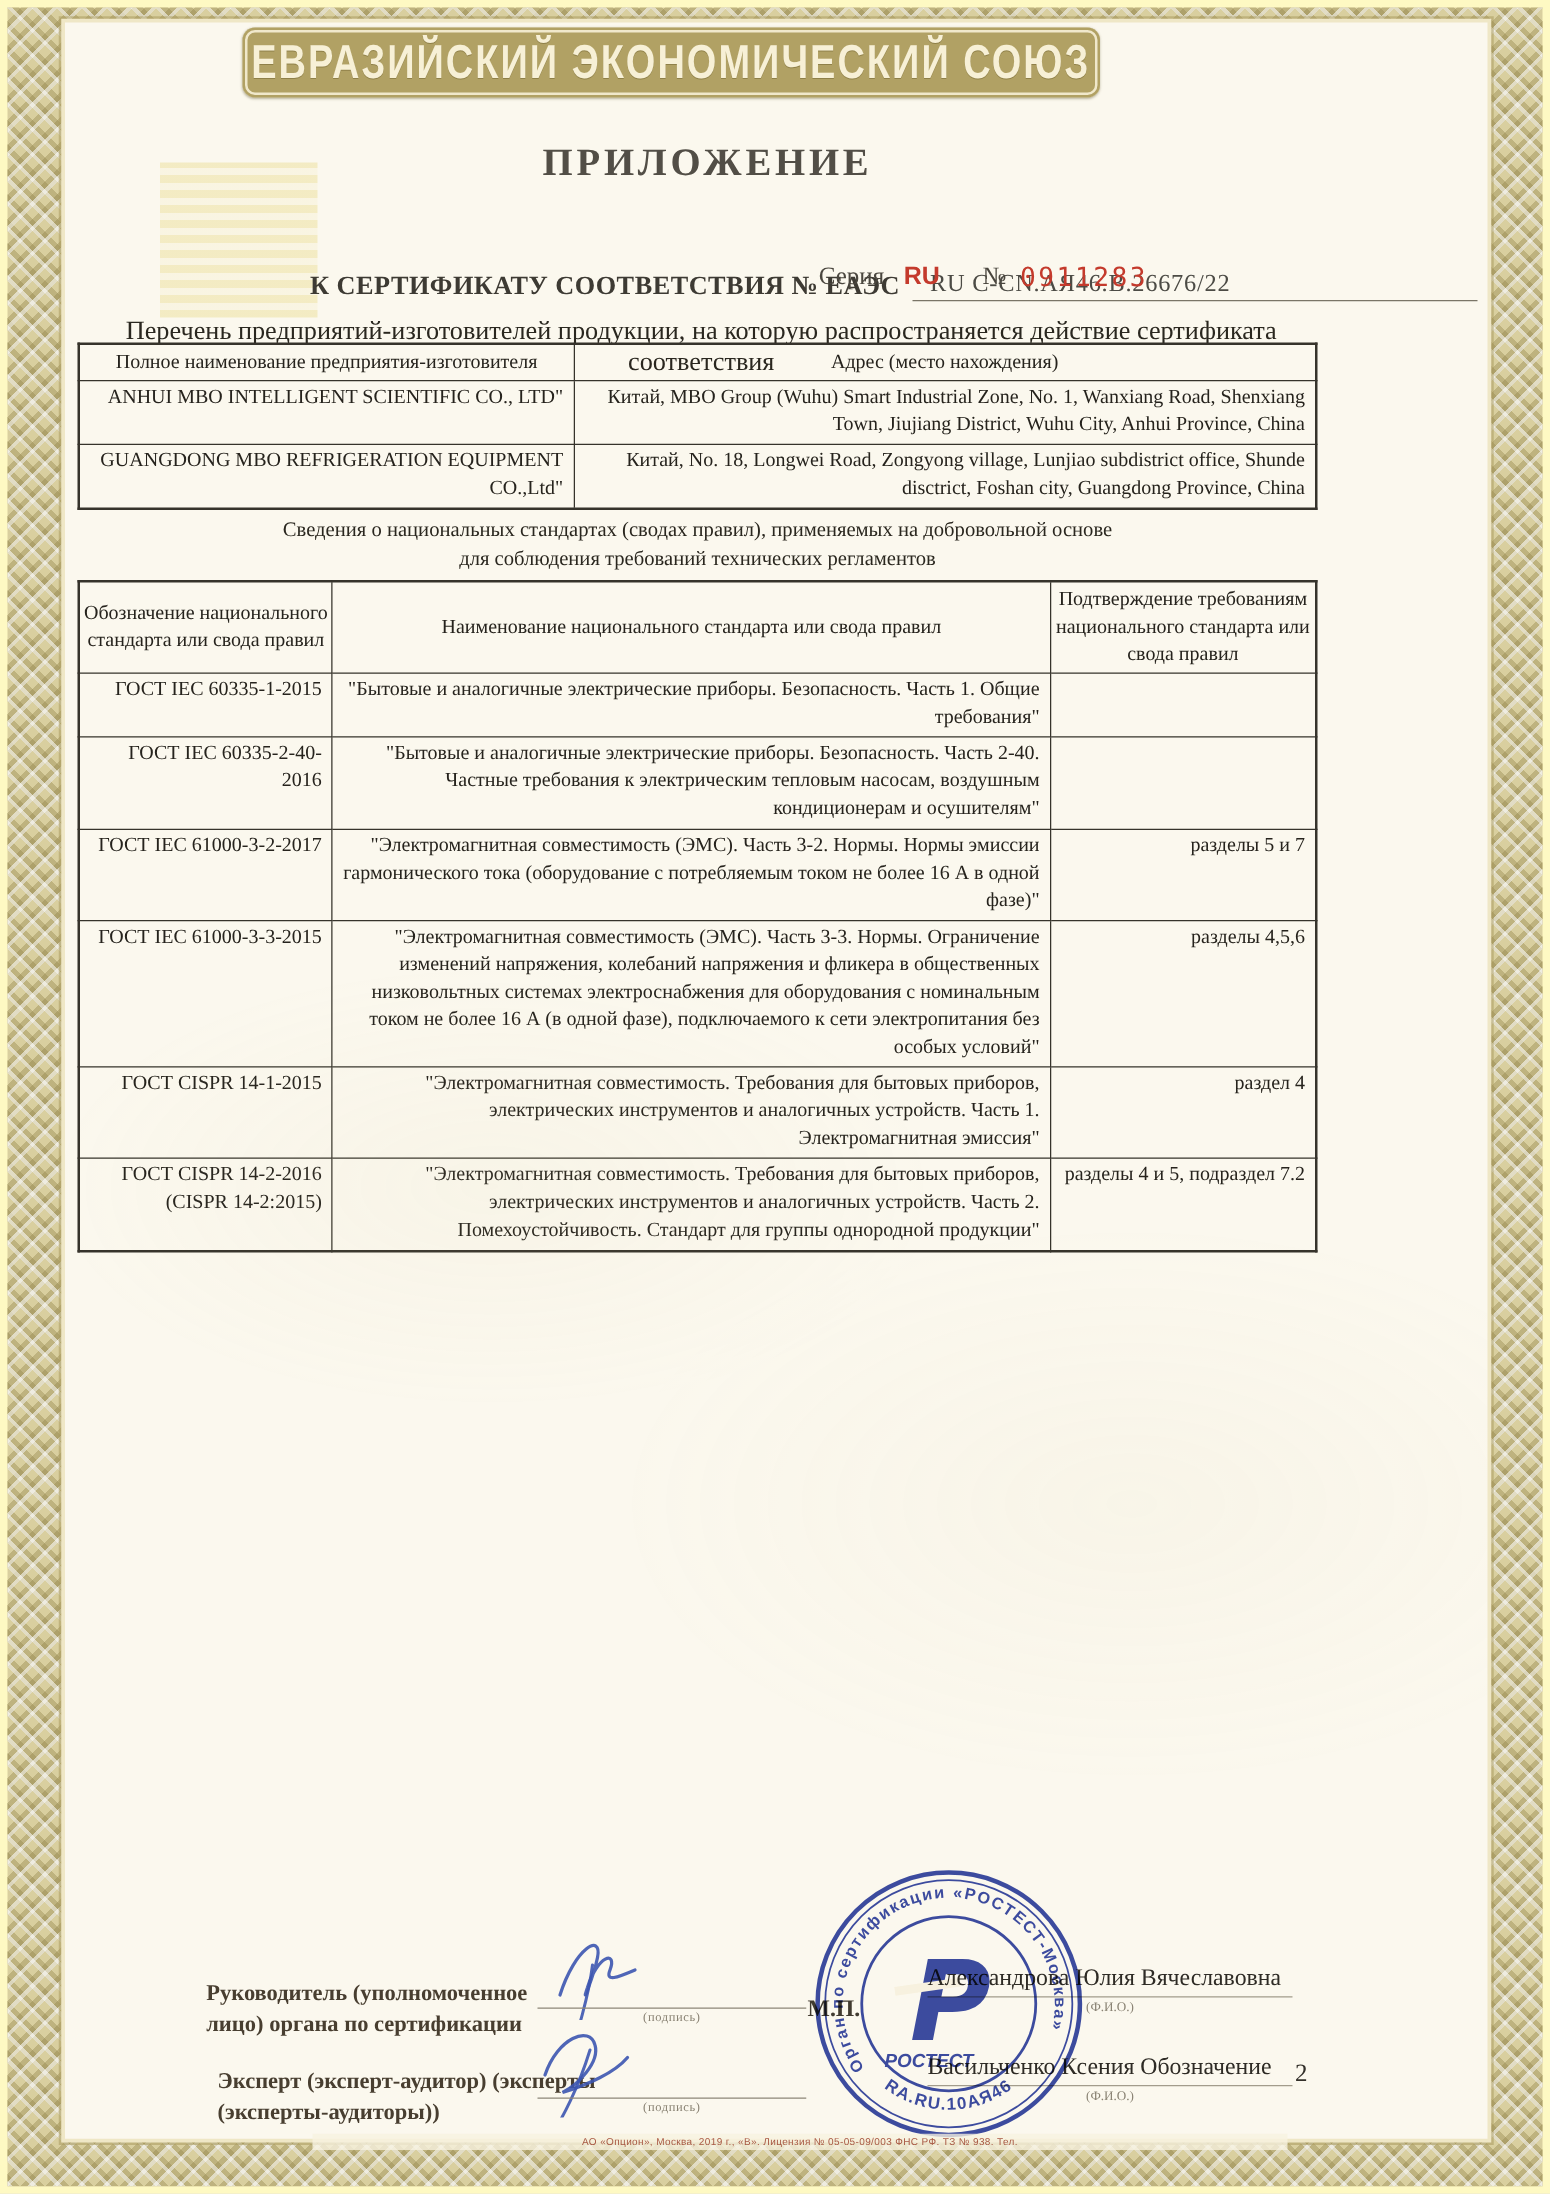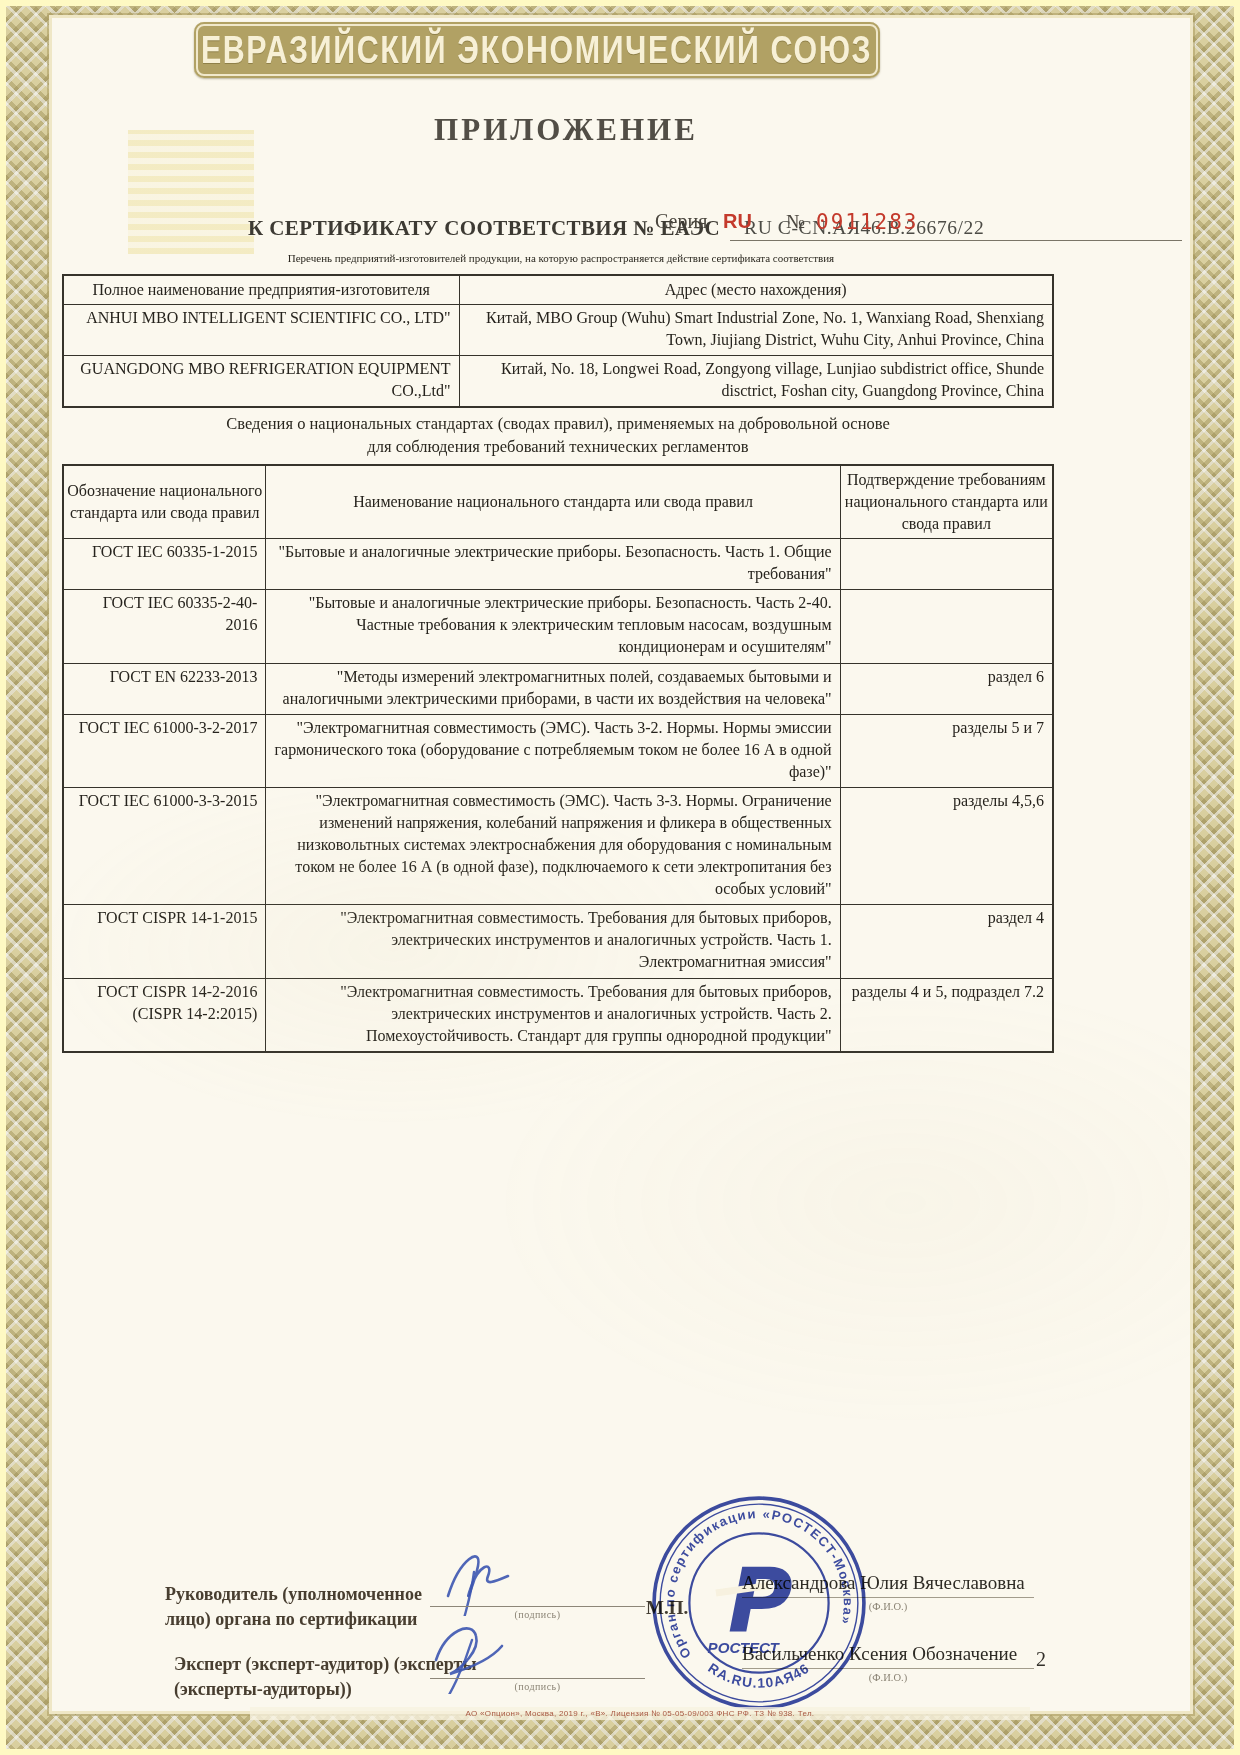--- a/index.html
+++ b/index.html
@@ -31,21 +31,21 @@
   .cert-line{position:absolute;left:196px;top:154px;right:8px;display:flex;align-items:flex-end;}
   .cert-label{font-weight:bold;font-size:21px;color:#3d3a33;letter-spacing:.4px;white-space:nowrap;margin-top:44px;}
   .cert-number{flex:1;margin-left:10px;border-bottom:1.5px solid #7a7567;font-size:19.5px;color:#4c4b45;
     padding:0 0 1px 14px;letter-spacing:.6px;white-space:nowrap;}
   .series-row{position:absolute;top:192px;left:0;width:100%;height:30px;font-size:20px;}
   .series-row span{position:absolute;white-space:nowrap;}
   .series-label{left:603px;color:#4a463e;}
   .series-value{left:671px;color:#c43a2c;font-weight:bold;font-family:"Liberation Sans",sans-serif;}
   .number-sign{left:734px;color:#4a463e;}
   .form-number{left:764px;color:#c43a2c;font-family:"DejaVu Sans Mono",monospace;font-size:21px;letter-spacing:2px;}
-  .mfr-intro{position:absolute;top:234px;left:0;right:120px;text-align:center;font-size:11px;color:#2a271f;}
+  .mfr-intro{position:absolute;top:234px;left:0;right:120px;text-align:center;font-size:21px;color:#2a271f;}
   .tables{position:absolute;top:256px;left:10px;width:992px;}
   table{border-collapse:collapse;width:100%;table-layout:fixed;}
   table, td, th{border:1px solid #36332b;}
   table{border-width:2px;}
   th{font-weight:normal;vertical-align:middle;padding:3px 0;font-size:16px;line-height:1.38;}
   td{vertical-align:top;text-align:right;padding:2px 8px 4px;font-size:16px;line-height:1.38;}
   .t-mfr{margin-bottom:5px;}
   .t-mfr col.c1{width:40%;} .t-mfr col.c2{width:60%;}
   .std-intro{text-align:center;font-size:16.5px;line-height:1.35;margin:3px 0 6px;color:#2a271f;}
   .t-std col.c1{width:20.5%;} .t-std col.c2{width:58%;} .t-std col.c3{width:21.5%;}
@@ -144,25 +144,20 @@
           <td>ГОСТ IEC 60335-1-2015</td>
           <td>"Бытовые и аналогичные электрические приборы. Безопасность. Часть 1. Общие требования"</td>
           <td></td>
         </tr>
         <tr>
           <td>ГОСТ IEC 60335-2-40-2016</td>
           <td>"Бытовые и аналогичные электрические приборы. Безопасность. Часть 2-40. Частные требования к электрическим тепловым насосам, воздушным кондиционерам и осушителям"</td>
           <td></td>
         </tr>
         <tr>
-          <td>ГОСТ EN 62233-2013</td>
-          <td>"Методы измерений электромагнитных полей, создаваемых бытовыми и аналогичными электрическими приборами, в части их воздействия на человека"</td>
-          <td>раздел 6</td>
-        </tr>
-        <tr>
           <td>ГОСТ IEC 61000-3-2-2017</td>
           <td>"Электромагнитная совместимость (ЭМС). Часть 3-2. Нормы. Нормы эмиссии гармонического тока (оборудование с потребляемым током не более 16 А в одной фазе)"</td>
           <td>разделы 5 и 7</td>
         </tr>
         <tr>
           <td>ГОСТ IEC 61000-3-3-2015</td>
           <td>"Электромагнитная совместимость (ЭМС). Часть 3-3. Нормы. Ограничение изменений напряжения, колебаний напряжения и фликера в общественных низковольтных системах электроснабжения для оборудования с номинальным током не более 16 А (в одной фазе), подключаемого к сети электропитания без особых условий"</td>
           <td>разделы 4,5,6</td>
         </tr>
         <tr>

